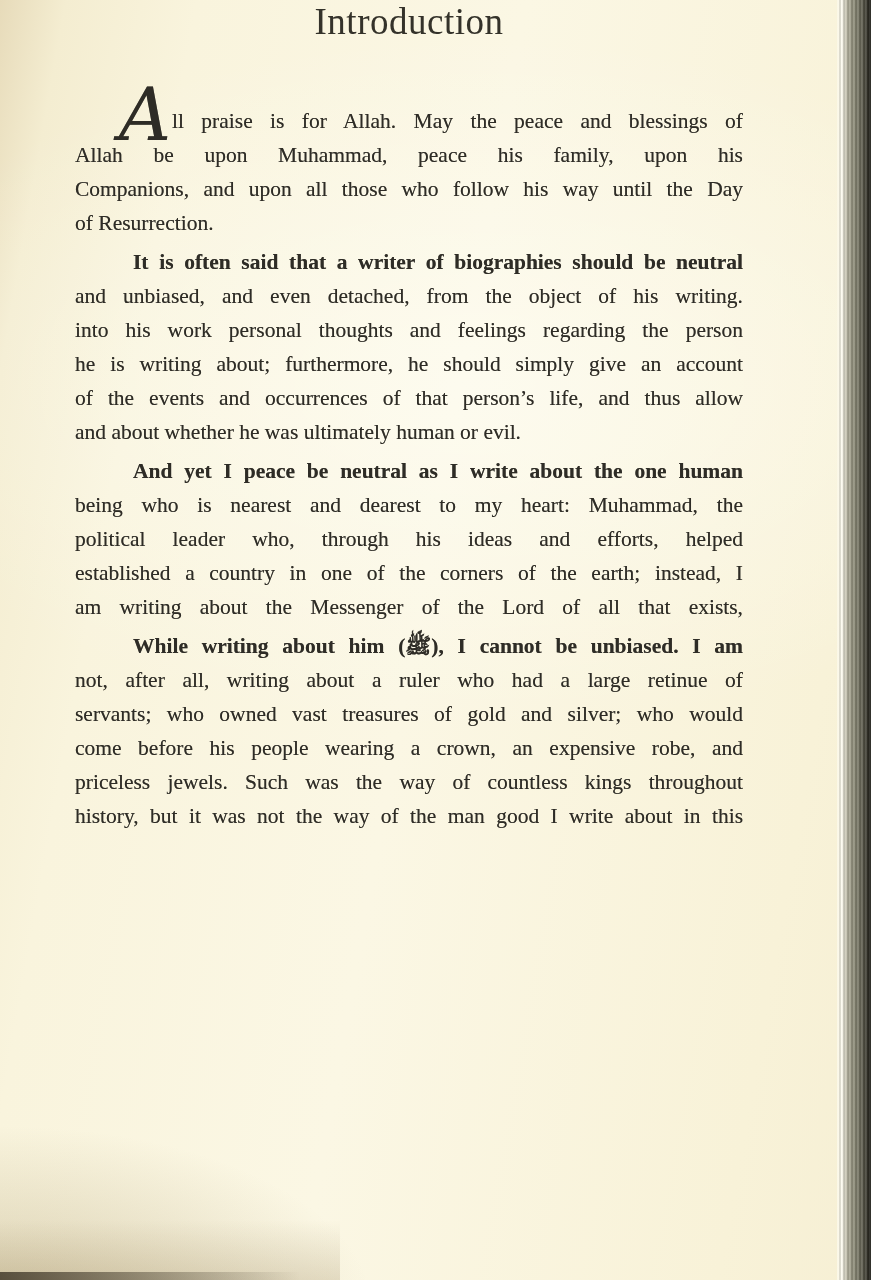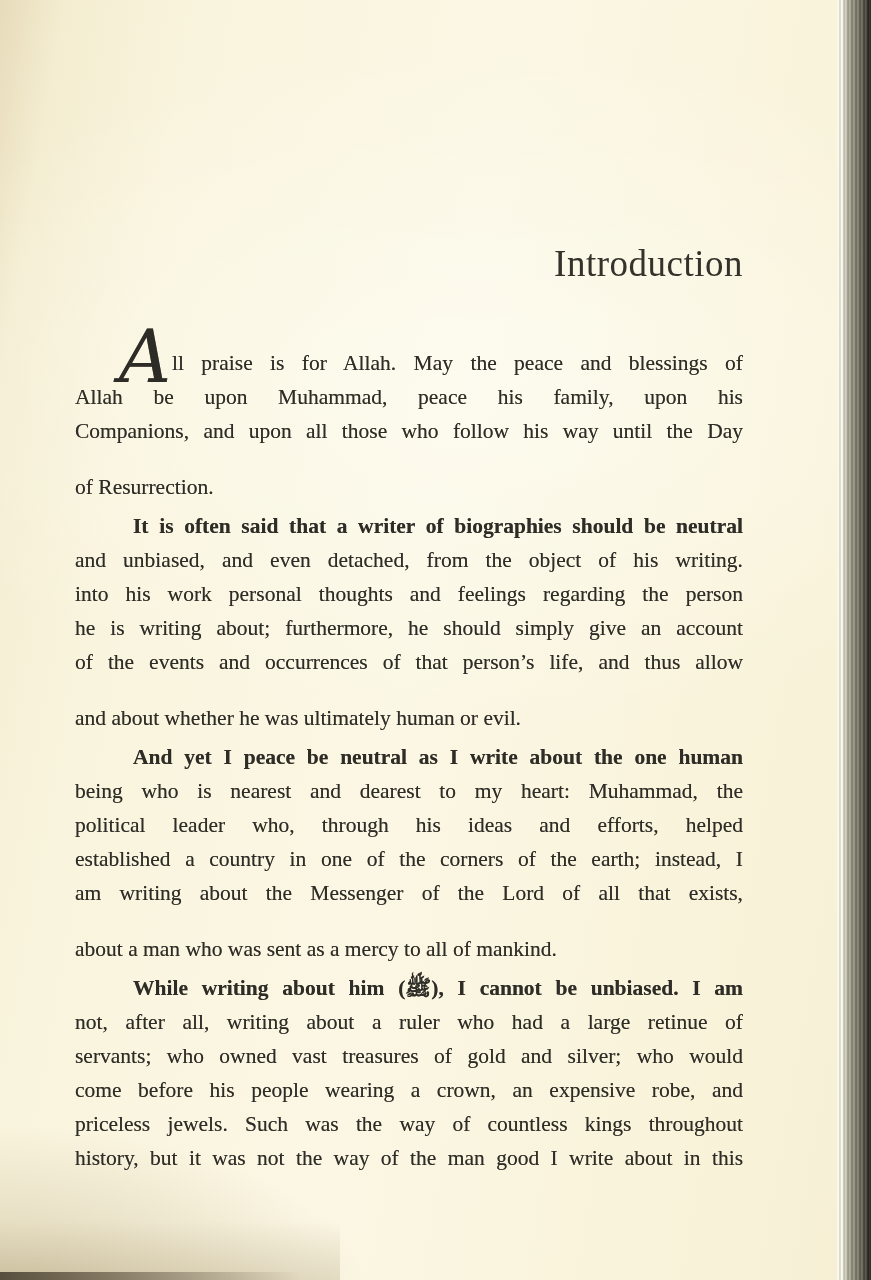--- a/index.html
+++ b/index.html
@@ -55,41 +55,40 @@
   }
 
   .text-column {
     position: absolute;
     left: 75px;
     top: 0;
     width: 668px;
   }
 
   .title {
-    margin-top: 242px;
     margin-bottom: 60px;
-    text-align: right;
+    text-align: center;
     font-size: 37px;
     font-weight: normal;
     letter-spacing: 0.5px;
     color: #34322a;
   }
 
   .paragraph { margin-bottom: 5px; }
 
   .line {
     font-size: 21.5px;
     line-height: 34px;
     text-align: justify;
     text-align-last: justify;
     white-space: normal;
     color: #2e2c26;
     text-shadow: 0 0 0.6px rgba(46,44,38,0.55);
   }
-  .line.lastline { text-align-last: left; margin-top: 22px; }
+  .line.lastline { text-align-last: left; }
   .line.indent { padding-left: 58px; font-weight: bold; }
   .line.drop-line { padding-left: 44px; }
 
   .dropcap {
     display: inline-block;
     font-family: "DejaVu Serif", serif;
     font-style: italic;
     font-size: 72px;
     line-height: 0;
     position: relative;
@@ -119,21 +118,20 @@
           <div class="line">he is writing about; furthermore, he should simply give an account</div>
           <div class="line">of the events and occurrences of that person’s life, and thus allow</div>
           <div class="line lastline">and about whether he was ultimately human or evil.</div>
         </div>
         <div class="paragraph">
           <div class="line indent">And yet I peace be neutral as I write about the one human</div>
           <div class="line">being who is nearest and dearest to my heart: Muhammad, the</div>
           <div class="line">political leader who, through his ideas and efforts, helped</div>
           <div class="line">established a country in one of the corners of the earth; instead, I</div>
           <div class="line">am writing about the Messenger of the Lord of all that exists,</div>
-          <div class="line lastline">about a man who was sent as a mercy to all of mankind.</div>
         </div>
         <div class="paragraph">
           <div class="line indent">While writing about him (ﷺ), I cannot be unbiased. I am</div>
           <div class="line">not, after all, writing about a ruler who had a large retinue of</div>
           <div class="line">servants; who owned vast treasures of gold and silver; who would</div>
           <div class="line">come before his people wearing a crown, an expensive robe, and</div>
           <div class="line">priceless jewels. Such was the way of countless kings throughout</div>
           <div class="line">history, but it was not the way of the man good I write about in this</div>
         </div>
       </div>

